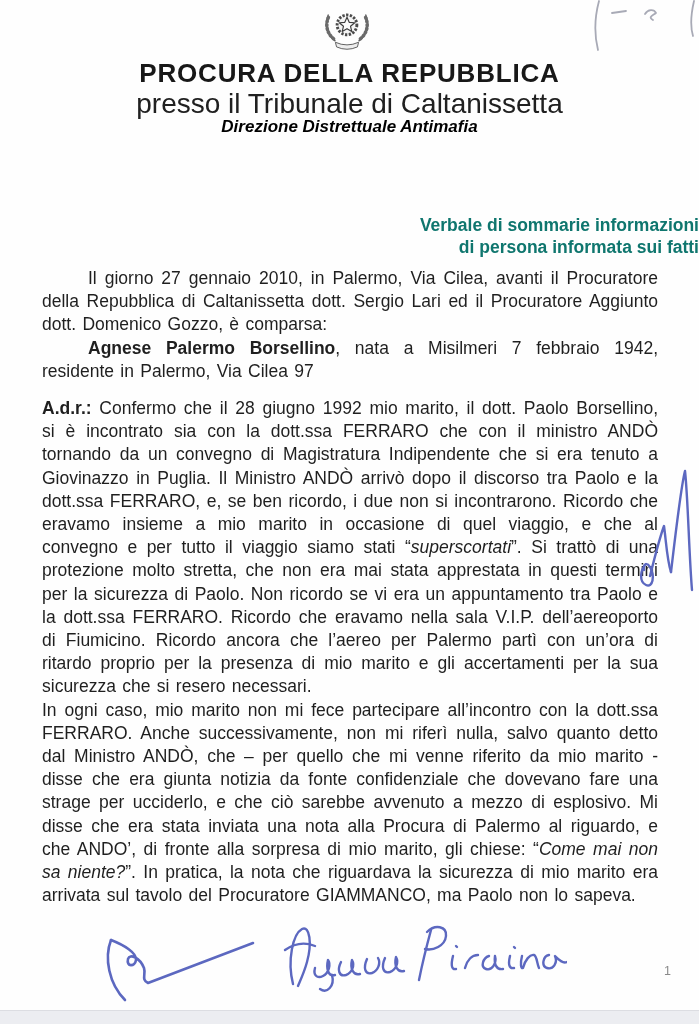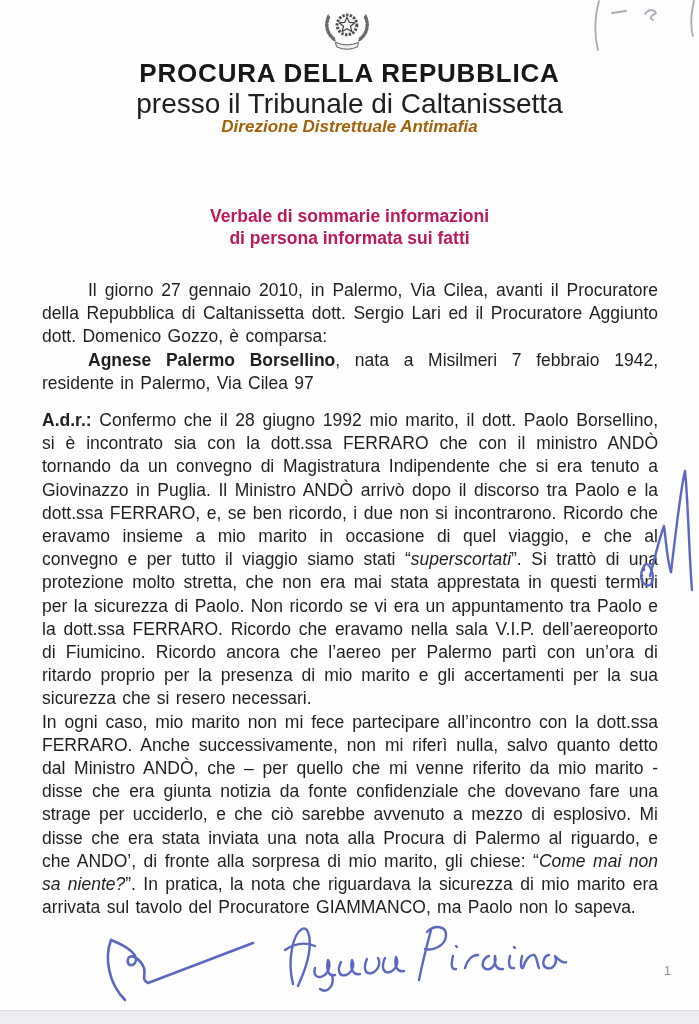--- a/index.html
+++ b/index.html
@@ -9,30 +9,29 @@
     background:#fefefe;
     overflow:hidden;
     font-family:Liberation Sans, sans-serif;
     color:#1f1f1f;
   }
   
   .emblem{position:absolute;left:318px;top:5px;width:58px;height:56px;}
   .hdr{position:absolute;left:0;width:100%;text-align:center;white-space:nowrap;}
   .hdr-org{top:58px;font-size:26px;font-weight:bold;letter-spacing:0.8px;color:#181818;}
   .hdr-court{top:88px;font-size:28px;color:#202020;}
-  .hdr-div{top:117px;font-size:17px;font-style:italic;font-weight:bold;color:#a16207;}
+  .hdr-div{top:117px;font-size:17px;font-style:italic;font-weight:bold;color:#000000;}
   
-  .doc-title{position:absolute;left:0;top:205px;width:100%;text-align:center;
-    font-size:17.5px;font-weight:bold;line-height:22px;color:#be185d;}
+  .doc-title{position:absolute;left:0;top:214px;width:100%;text-align:right;
+    font-size:17.5px;font-weight:bold;line-height:22px;color:#0f766e;}
   
   .doc-body{
     position:absolute;left:42px;top:267px;width:616px;
     font-size:17.5px;line-height:23.2px;word-spacing:1.5px;
     text-align:justify;
-    margin-top:12px;
   }
   .para{margin:0;}
   .para.indent{text-indent:46px;}
   .para.space-before{margin-top:14px;}
   
   .sig{position:absolute;}
   .sig path{fill:none;stroke:var(--ink,#5c68c0);stroke-linecap:round;stroke-linejoin:round;}
   .faintmarks path{fill:none;stroke:var(--faint,#a8aab6);stroke-linecap:round;}
   .sig-left{left:85px;top:928px;width:175px;height:80px;}
   .sig-right{left:275px;top:918px;width:292px;height:78px;}

